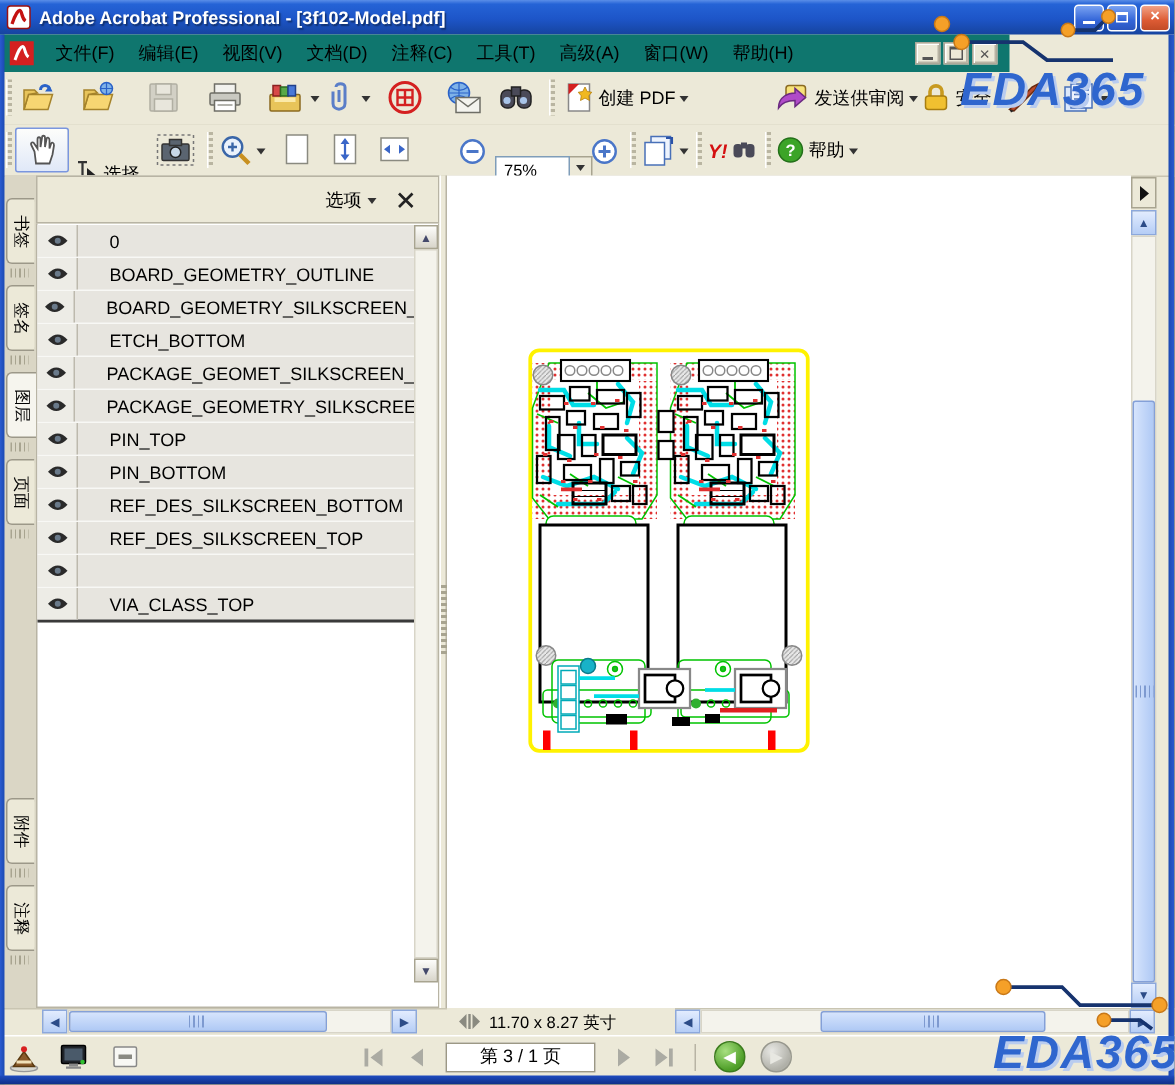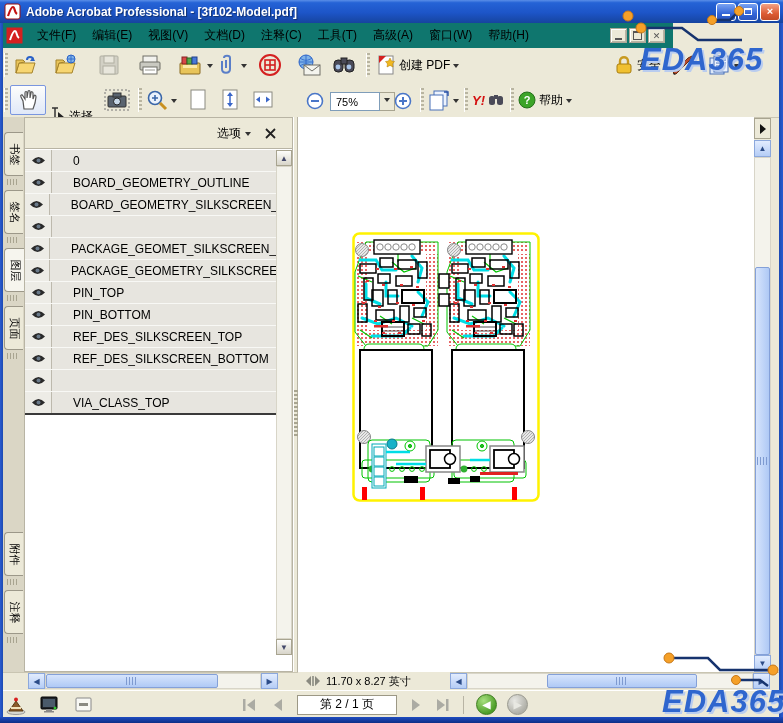--- a/index.html
+++ b/index.html
@@ -243,20 +243,28 @@
 
     <div class="abs tbtn" style="left:374px;top:3px">
       <svg width="20" height="22">
           <rect x="3" y="2" width="14" height="18" fill="#fff" stroke="#888"></rect>
           <path d="M3,2 L10,2 L3,9 Z" fill="#D42020"></path>
           <path d="M14,4 l1.5,3 3,0.5 -2,2.4 0.5,3.1 -3-1.6 -3,1.6 0.5,-3.1 -2,-2.4 3,-0.5 Z" fill="#F0B820" stroke="#B07800" stroke-width="0.5"></path>
         </svg>
       <span class="tlabel">创建 PDF</span>
       <div class="caret"></div>
     </div>
+    <div class="abs tbtn" style="left:514px;top:3px">
+      <svg width="24" height="22">
+          <rect x="8" y="3" width="13" height="9" rx="2" fill="#F7E27A" stroke="#8A6A20"></rect>
+          <path d="M3,18 C3,10 10,8 14,8 L14,5 L21,11 L14,17 L14,13 C9,13 5,15 3,18 Z" fill="#B04BC8" stroke="#6A2A80"></path>
+        </svg>
+      <span class="tlabel">发送供审阅</span>
+      <div class="caret"></div>
+    </div>
     <div class="abs tbtn" style="left:612px;top:3px">
       <svg width="20" height="22">
           <path d="M6,10 L6,7 C6,2 14,2 14,7 L14,10" fill="none" stroke="#C89A20" stroke-width="2.4"></path>
           <rect x="3" y="10" width="14" height="9" rx="2" fill="#F0C030" stroke="#A87E10"></rect>
         </svg>
       <span class="tlabel">安全</span>
       <div class="caret"></div>
     </div>
     <div class="abs tbtn" style="left:668px;top:3px">
       <svg width="26" height="22">
@@ -328,21 +336,21 @@
           <rect x="2" y="4" width="18" height="15" fill="#fff" stroke="#8A8A80"></rect>
           <path d="M4,11.5 l4,-3 v6 Z M18,11.5 l-4,-3 v6 Z" fill="#3A66C8"></path>
         </svg>
     </div>
     <div class="abs tbtn" style="left:304px;top:4px">
       <svg width="18" height="18">
           <circle cx="9" cy="9" r="7.5" fill="#fff" stroke="#4A76C8" stroke-width="1.6"></circle>
           <line x1="5" y1="9" x2="13" y2="9" stroke="#4A76C8" stroke-width="2"></line>
         </svg>
     </div>
-    <div class="abs" style="left:330px;top:9px;display:flex">
+    <div class="abs" style="left:330px;top:21px;display:flex">
       <div class="combo">
           <span>75%</span>
         </div>
       <div style="width:15px;height:19px;border:1px solid #A8A490;border-left:none;background:#ECE9D8;display:flex;align-items:center;justify-content:center;box-sizing:border-box">
           <div class="caret" style="margin-top:0"></div>
         </div>
     </div>
     <div class="abs tbtn" style="left:392px;top:4px">
       <svg width="18" height="18">
           <circle cx="9" cy="9" r="7.5" fill="#fff" stroke="#4A76C8" stroke-width="1.6"></circle>
@@ -452,20 +460,21 @@
         </div>
         <div class="lname">BOARD_GEOMETRY_SILKSCREEN_TO</div>
       </div>
     <div class="lrow">
         <div class="eye-cell">
           <svg width="15" height="9">
             <path d="M1,4.5 Q7.5,-2.5 14,4.5 Q7.5,11.5 1,4.5 Z" fill="#2A2A2A"></path>
             <circle cx="7.5" cy="4.5" r="2" fill="#6A7A8A"></circle>
           </svg>
         </div>
+        <div class="lname">ETCH_BOTTOM</div>
       </div>
     <div class="lrow">
         <div class="eye-cell">
           <svg width="15" height="9">
             <path d="M1,4.5 Q7.5,-2.5 14,4.5 Q7.5,11.5 1,4.5 Z" fill="#2A2A2A"></path>
             <circle cx="7.5" cy="4.5" r="2" fill="#6A7A8A"></circle>
           </svg>
         </div>
         <div class="lname">PACKAGE_GEOMET_SILKSCREEN_BC</div>
       </div>
@@ -496,30 +505,30 @@
         </div>
         <div class="lname">PIN_BOTTOM</div>
       </div>
     <div class="lrow">
         <div class="eye-cell">
           <svg width="15" height="9">
             <path d="M1,4.5 Q7.5,-2.5 14,4.5 Q7.5,11.5 1,4.5 Z" fill="#2A2A2A"></path>
             <circle cx="7.5" cy="4.5" r="2" fill="#6A7A8A"></circle>
           </svg>
         </div>
+        <div class="lname">REF_DES_SILKSCREEN_BOTTOM</div>
+      </div>
+    <div class="lrow">
+        <div class="eye-cell">
+          <svg width="15" height="9">
+            <path d="M1,4.5 Q7.5,-2.5 14,4.5 Q7.5,11.5 1,4.5 Z" fill="#2A2A2A"></path>
+            <circle cx="7.5" cy="4.5" r="2" fill="#6A7A8A"></circle>
+          </svg>
+        </div>
         <div class="lname">REF_DES_SILKSCREEN_TOP</div>
-      </div>
-    <div class="lrow">
-        <div class="eye-cell">
-          <svg width="15" height="9">
-            <path d="M1,4.5 Q7.5,-2.5 14,4.5 Q7.5,11.5 1,4.5 Z" fill="#2A2A2A"></path>
-            <circle cx="7.5" cy="4.5" r="2" fill="#6A7A8A"></circle>
-          </svg>
-        </div>
-        <div class="lname">REF_DES_SILKSCREEN_BOTTOM</div>
       </div>
     <div class="lrow">
         <div class="eye-cell">
           <svg width="15" height="9">
             <path d="M1,4.5 Q7.5,-2.5 14,4.5 Q7.5,11.5 1,4.5 Z" fill="#2A2A2A"></path>
             <circle cx="7.5" cy="4.5" r="2" fill="#6A7A8A"></circle>
           </svg>
         </div>
       </div>
     <div class="lrow">
@@ -758,21 +767,21 @@
     <div style="flex:1"></div>
 
     <svg width="18" height="14">
         <rect x="2" y="1" width="2.5" height="12" fill="#ABABA3"></rect>
         <path d="M14,1 L6,7 L14,13 Z" fill="#ABABA3"></path>
       </svg>
     <svg width="18" height="14" style="margin-left:10px">
         <path d="M13,1 L5,7 L13,13 Z" fill="#ABABA3"></path>
       </svg>
     <div id="pagebox" style="margin-left:10px">
-      <span>第 2 / 1 页</span>
+      <span>第 3 / 1 页</span>
     </div>
     <svg width="18" height="14" style="margin-left:10px">
         <path d="M5,1 L13,7 L5,13 Z" fill="#ABABA3"></path>
       </svg>
     <svg width="18" height="14" style="margin-left:8px">
         <path d="M4,1 L12,7 L4,13 Z" fill="#ABABA3"></path>
         <rect x="13" y="1" width="2.5" height="12" fill="#ABABA3"></rect>
       </svg>
     <div style="width:1px;height:18px;background:#B8B4A4;margin:0 12px"></div>
     <div class="navsphere green">◀</div>

